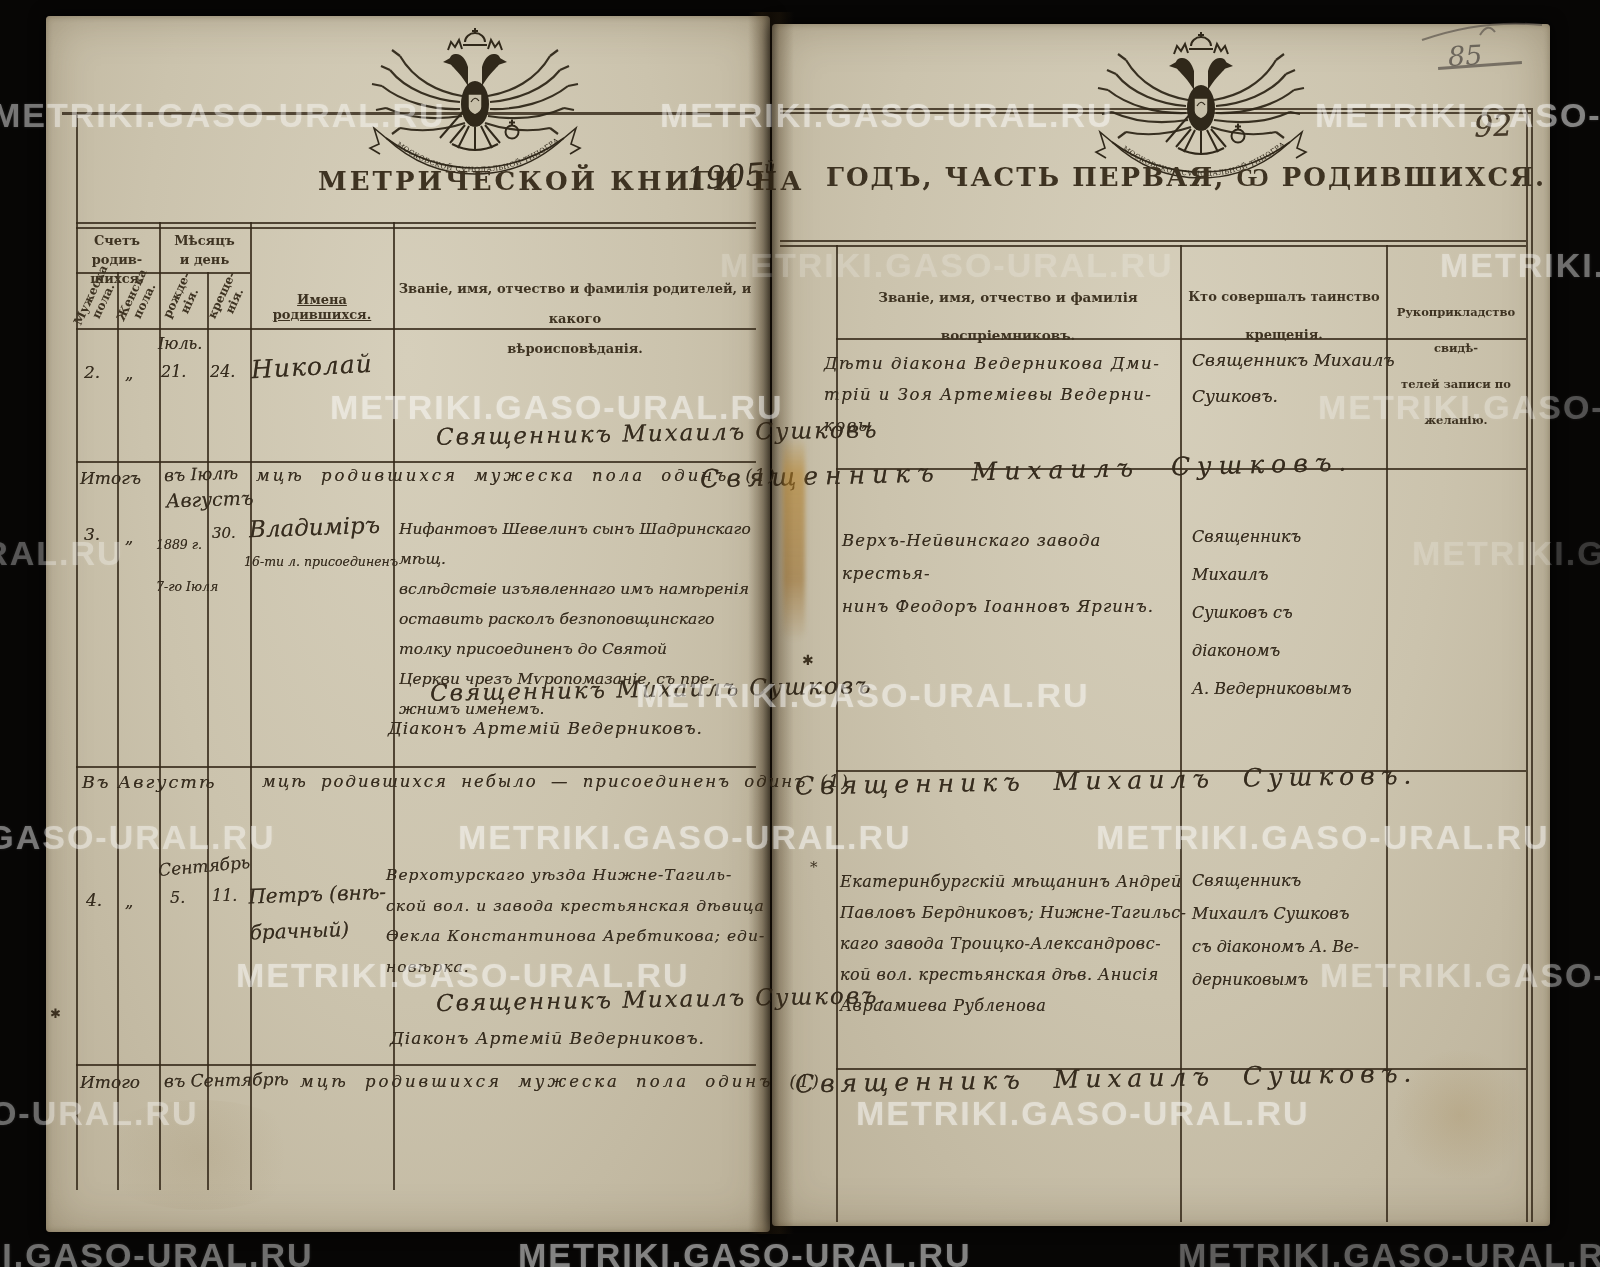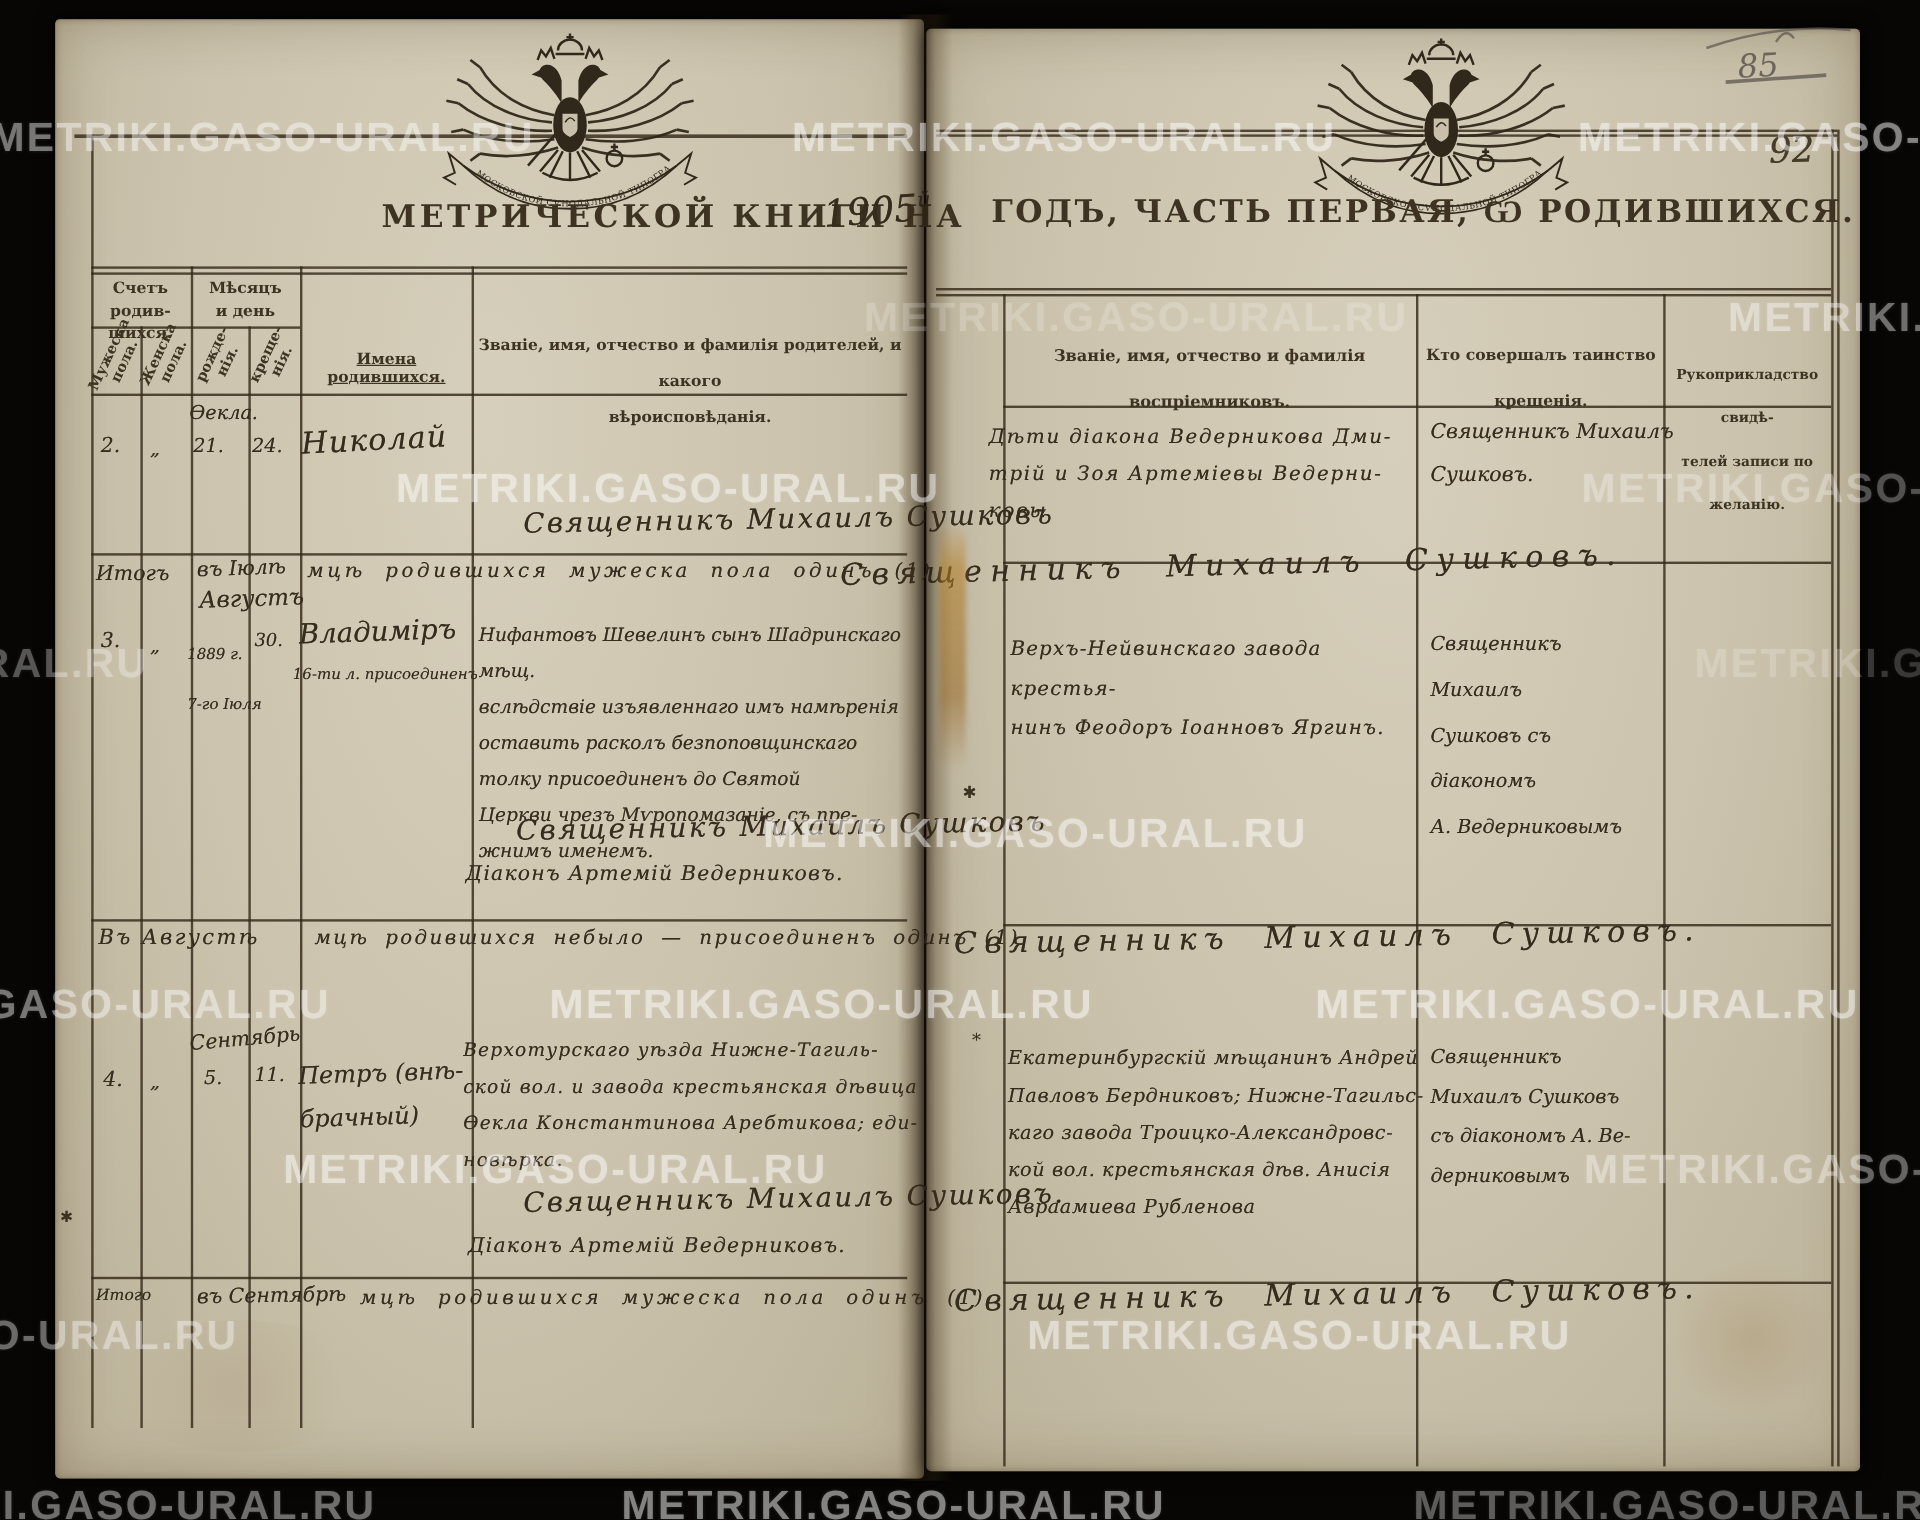--- a/index.html
+++ b/index.html
@@ -153,21 +153,21 @@
   <div class="printed center" style="left:252px;top:292px;width:140px;font-size:13px;text-decoration:underline;">Имена родившихся.</div>
   <div class="printed pre center" style="left:395px;top:274px;width:360px;font-size:13px;line-height:30px;">Званіе, имя, отчество и фамилія родителей, и какого
 вѣроисповѣданія.</div>
   <div class="printed pre center" style="left:846px;top:278px;width:324px;font-size:13.5px;line-height:38px;">Званіе, имя, отчество и фамилія
 воспріемниковъ.</div>
   <div class="printed pre center" style="left:1186px;top:278px;width:196px;font-size:13px;line-height:38px;">Кто совершалъ таинство
 крещенія.</div>
   <div class="printed pre center" style="left:1388px;top:294px;width:136px;font-size:11.5px;line-height:36px;">Рукоприкладство свидѣ-
 телей записи по желанію.</div>
 
-  <div class="hw" style="left:158px;top:334px;font-size:16px;">Ѳекла.</div>
+  <div class="hw" style="left:158px;top:334px;font-size:16px;">Іюль.</div>
   <div class="hw" style="left:84px;top:362px;font-size:17px;">2.</div>
   <div class="hw" style="left:125px;top:364px;font-size:16px;">„</div>
   <div class="hw" style="left:161px;top:362px;font-size:16px;">21.</div>
   <div class="hw" style="left:210px;top:362px;font-size:16px;">24.</div>
   <div class="hw" style="left:251px;top:352px;font-size:25px;letter-spacing:1px;transform:rotate(-3deg);">Николай</div>
   <div class="hw" style="left:436px;top:420px;font-size:23px;letter-spacing:2px;transform:rotate(-1deg);">Священникъ Михаилъ Сушковъ</div>
   <div class="hw pre" style="left:824px;top:348px;width:345px;font-size:16.5px;line-height:31px;letter-spacing:1.5px;">Дѣти діакона Ведерникова Дми-
 трій и Зоя Артеміевы Ведерни-
 ковы</div>
   <div class="hw pre" style="left:1192px;top:342px;font-size:17px;line-height:36px;">Священникъ Михаилъ
@@ -222,21 +222,21 @@
   <div class="hw pre" style="left:840px;top:866px;width:354px;font-size:16px;line-height:31px;letter-spacing:0.5px;">Екатеринбургскій мѣщанинъ Андрей
 Павловъ Бердниковъ; Нижне-Тагильс-
 каго завода Троицко-Александровс-
 кой вол. крестьянская дѣв. Анисія
 Авраамиева Рубленова</div>
   <div class="hw pre" style="left:1192px;top:864px;font-size:16px;line-height:33px;">Священникъ
 Михаилъ Сушковъ
 съ діакономъ А. Ве-
 дерниковымъ</div>
 
-  <div class="hw" style="left:80px;top:1072px;font-size:13px;">Итого</div>
+  <div class="hw" style="left:80px;top:1072px;font-size:17px;">Итого</div>
   <div class="hw" style="left:164px;top:1070px;font-size:17px;transform:rotate(-1deg);">въ Сентябрѣ</div>
   <div class="hw" style="left:300px;top:1072px;font-size:16.5px;letter-spacing:3px;word-spacing:8px;">мцѣ родившихся мужеска пола одинъ (1)</div>
   <div class="hw" style="left:795px;top:1064px;font-size:25px;letter-spacing:6px;word-spacing:14px;transform:rotate(-1deg);">Священникъ Михаилъ Сушковъ.</div>
 
   <div class="ink-mark" style="left:802px;top:652px;font-size:14px;">✱</div>
   <div class="ink-mark" style="left:810px;top:858px;font-size:15px;">*</div>
   <div class="ink-mark" style="left:50px;top:1006px;font-size:13px;">✱</div>
 
   <div class="gutter"></div>
   <div class="stain-amber"></div>

